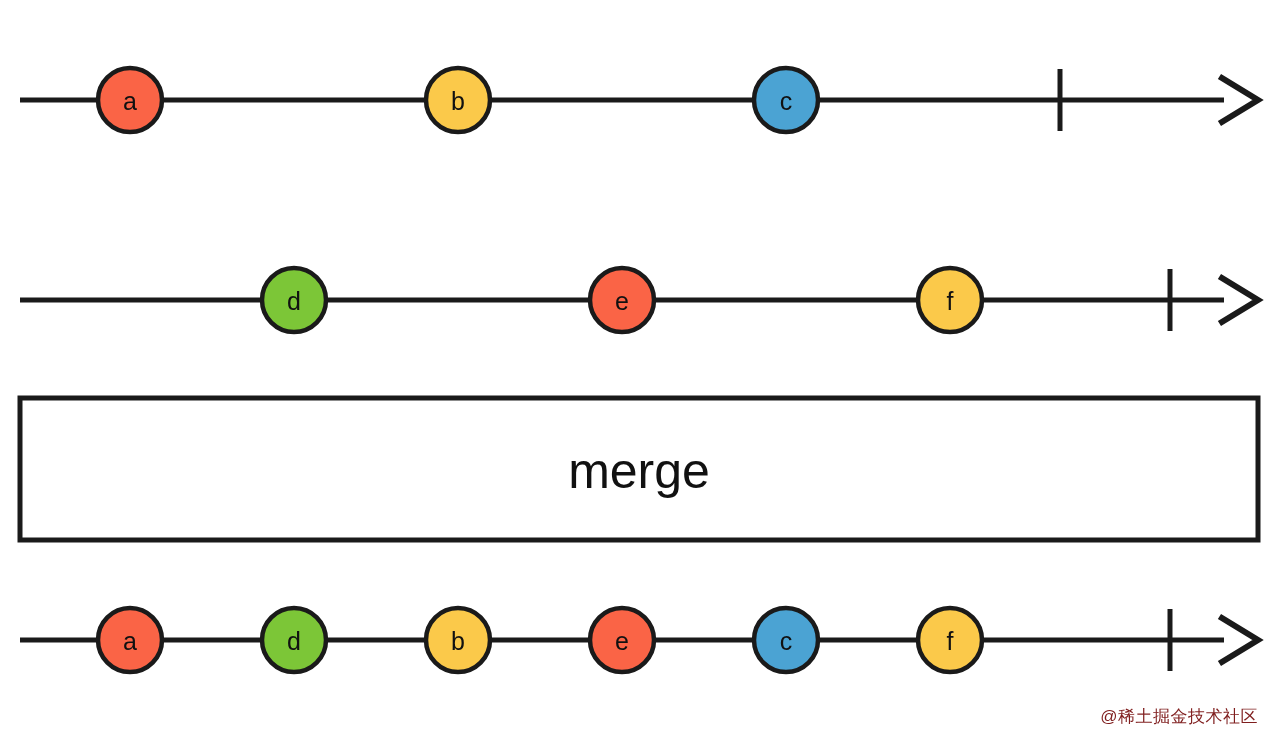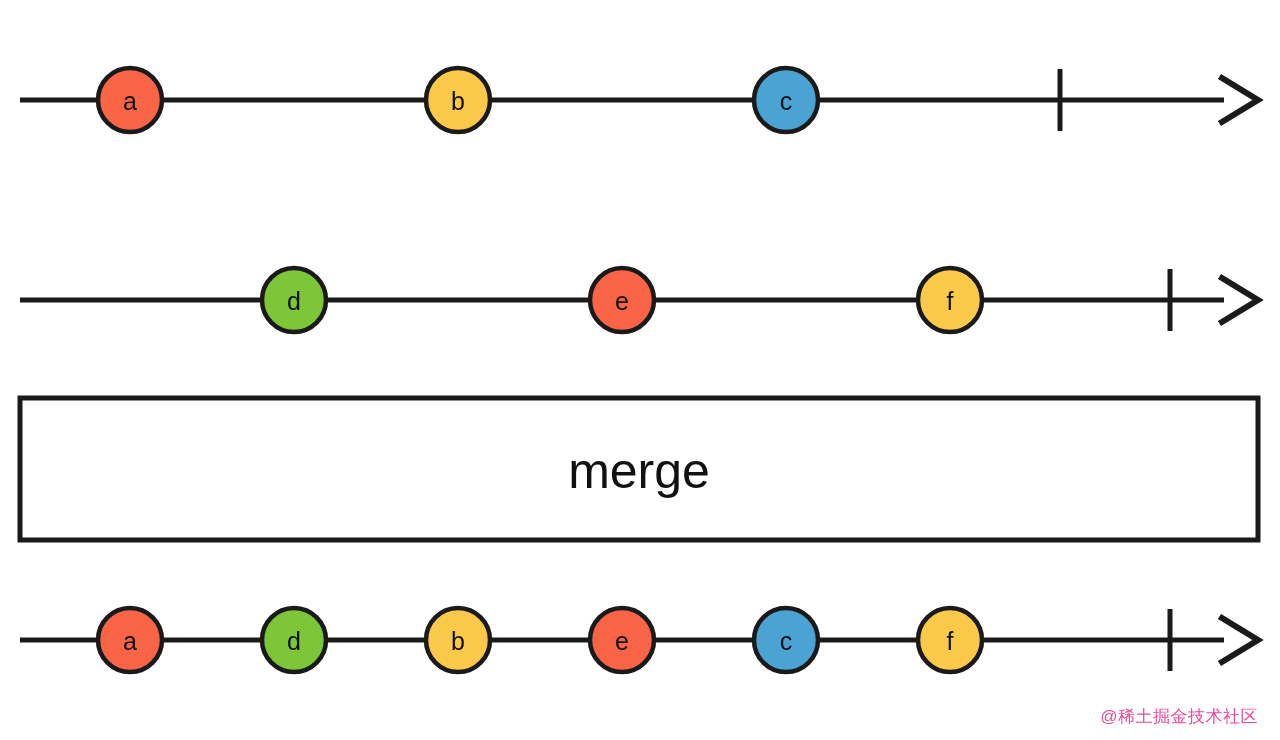--- a/index.html
+++ b/index.html
@@ -65,21 +65,21 @@
     fill: #111111;
     text-anchor: middle;
     dominant-baseline: central;
   }
   .watermark-text {
     position: absolute;
     right: 22px;
     bottom: 12px;
     font-family: "Liberation Sans", "DejaVu Sans", sans-serif;
     font-size: 17px;
-    color: #ec4899;
+    color: #7f1d1d;
     letter-spacing: 0.5px;
     white-space: nowrap;
     user-select: none;
   }
 </style>
 </head>
 <body>
 
 <div id="canvas">
 

